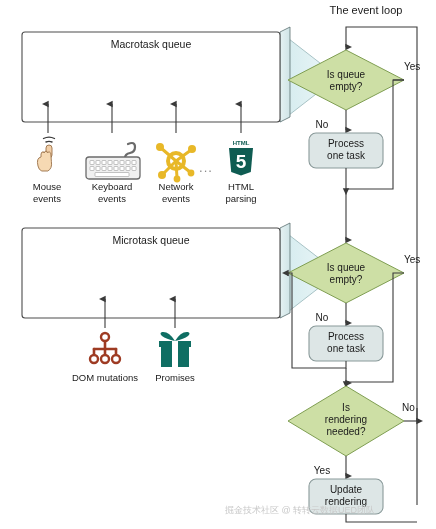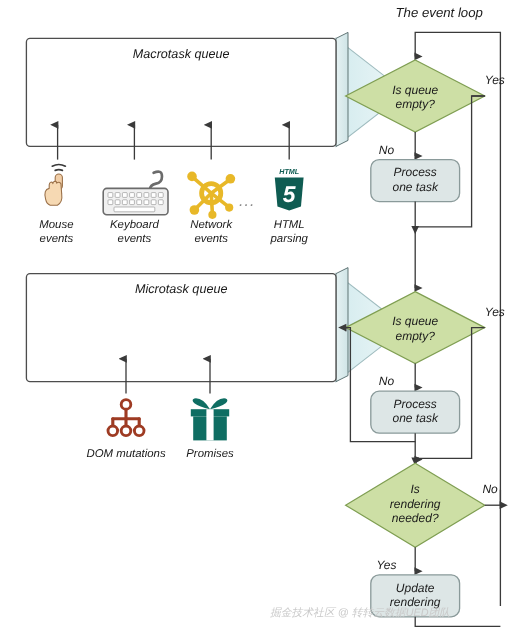--- a/index.html
+++ b/index.html
@@ -9,21 +9,20 @@
   }
   body {
     font-family: "Liberation Sans", sans-serif;
   }
   #diagram-root {
     position: relative;
     width: 436px;
     height: 529px;
     background: #ffffff;
     overflow: hidden;
-    font-style: italic;
   }
   #diagram-svg {
     position: absolute;
     left: 0;
     top: 0;
     width: 436px;
     height: 529px;
   }
   .svg-text {
     font-family: "Liberation Sans", sans-serif;

